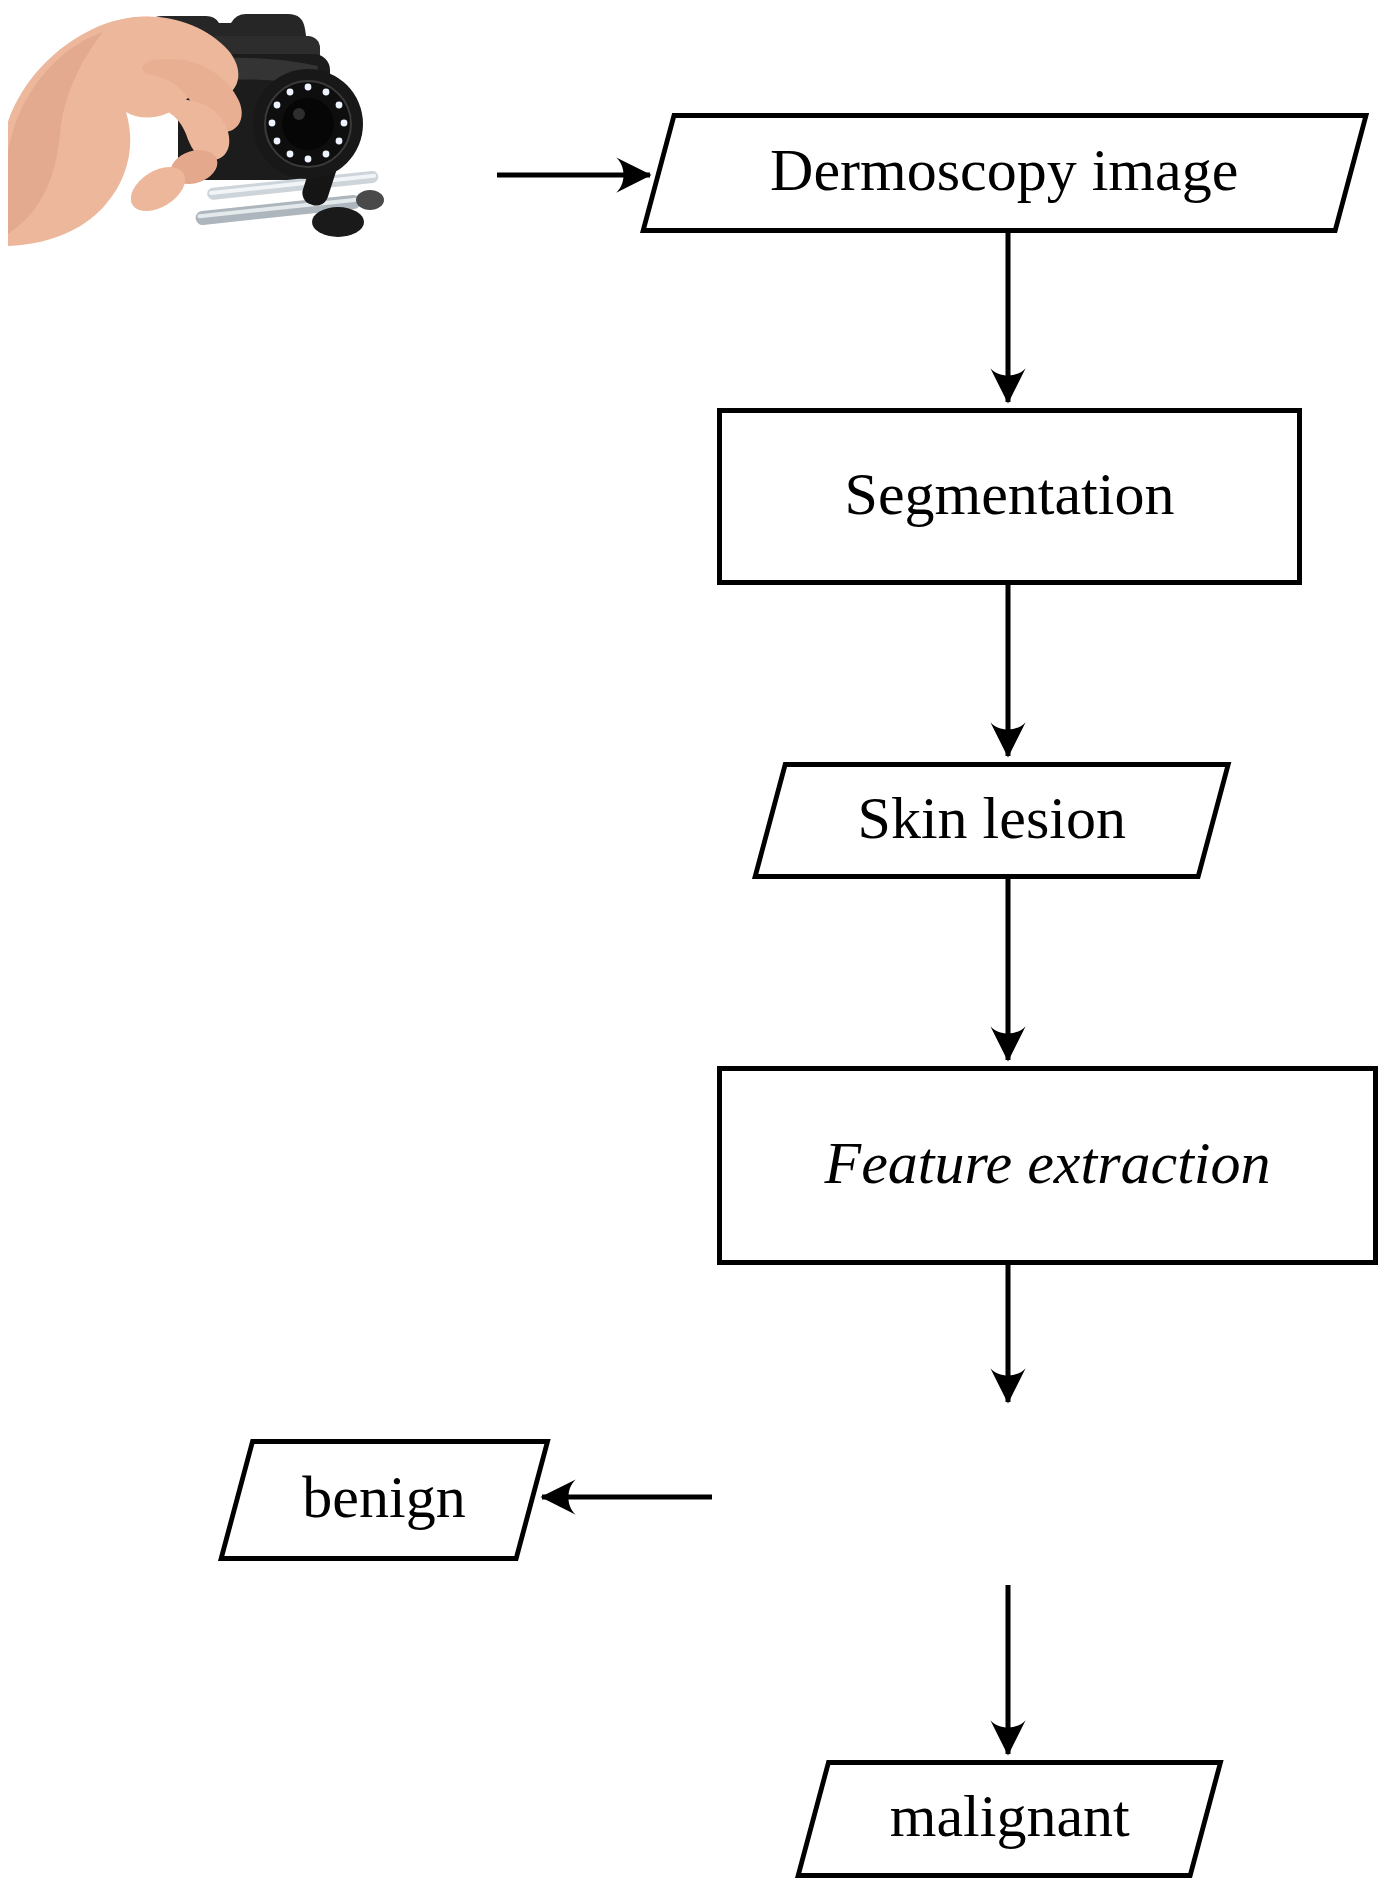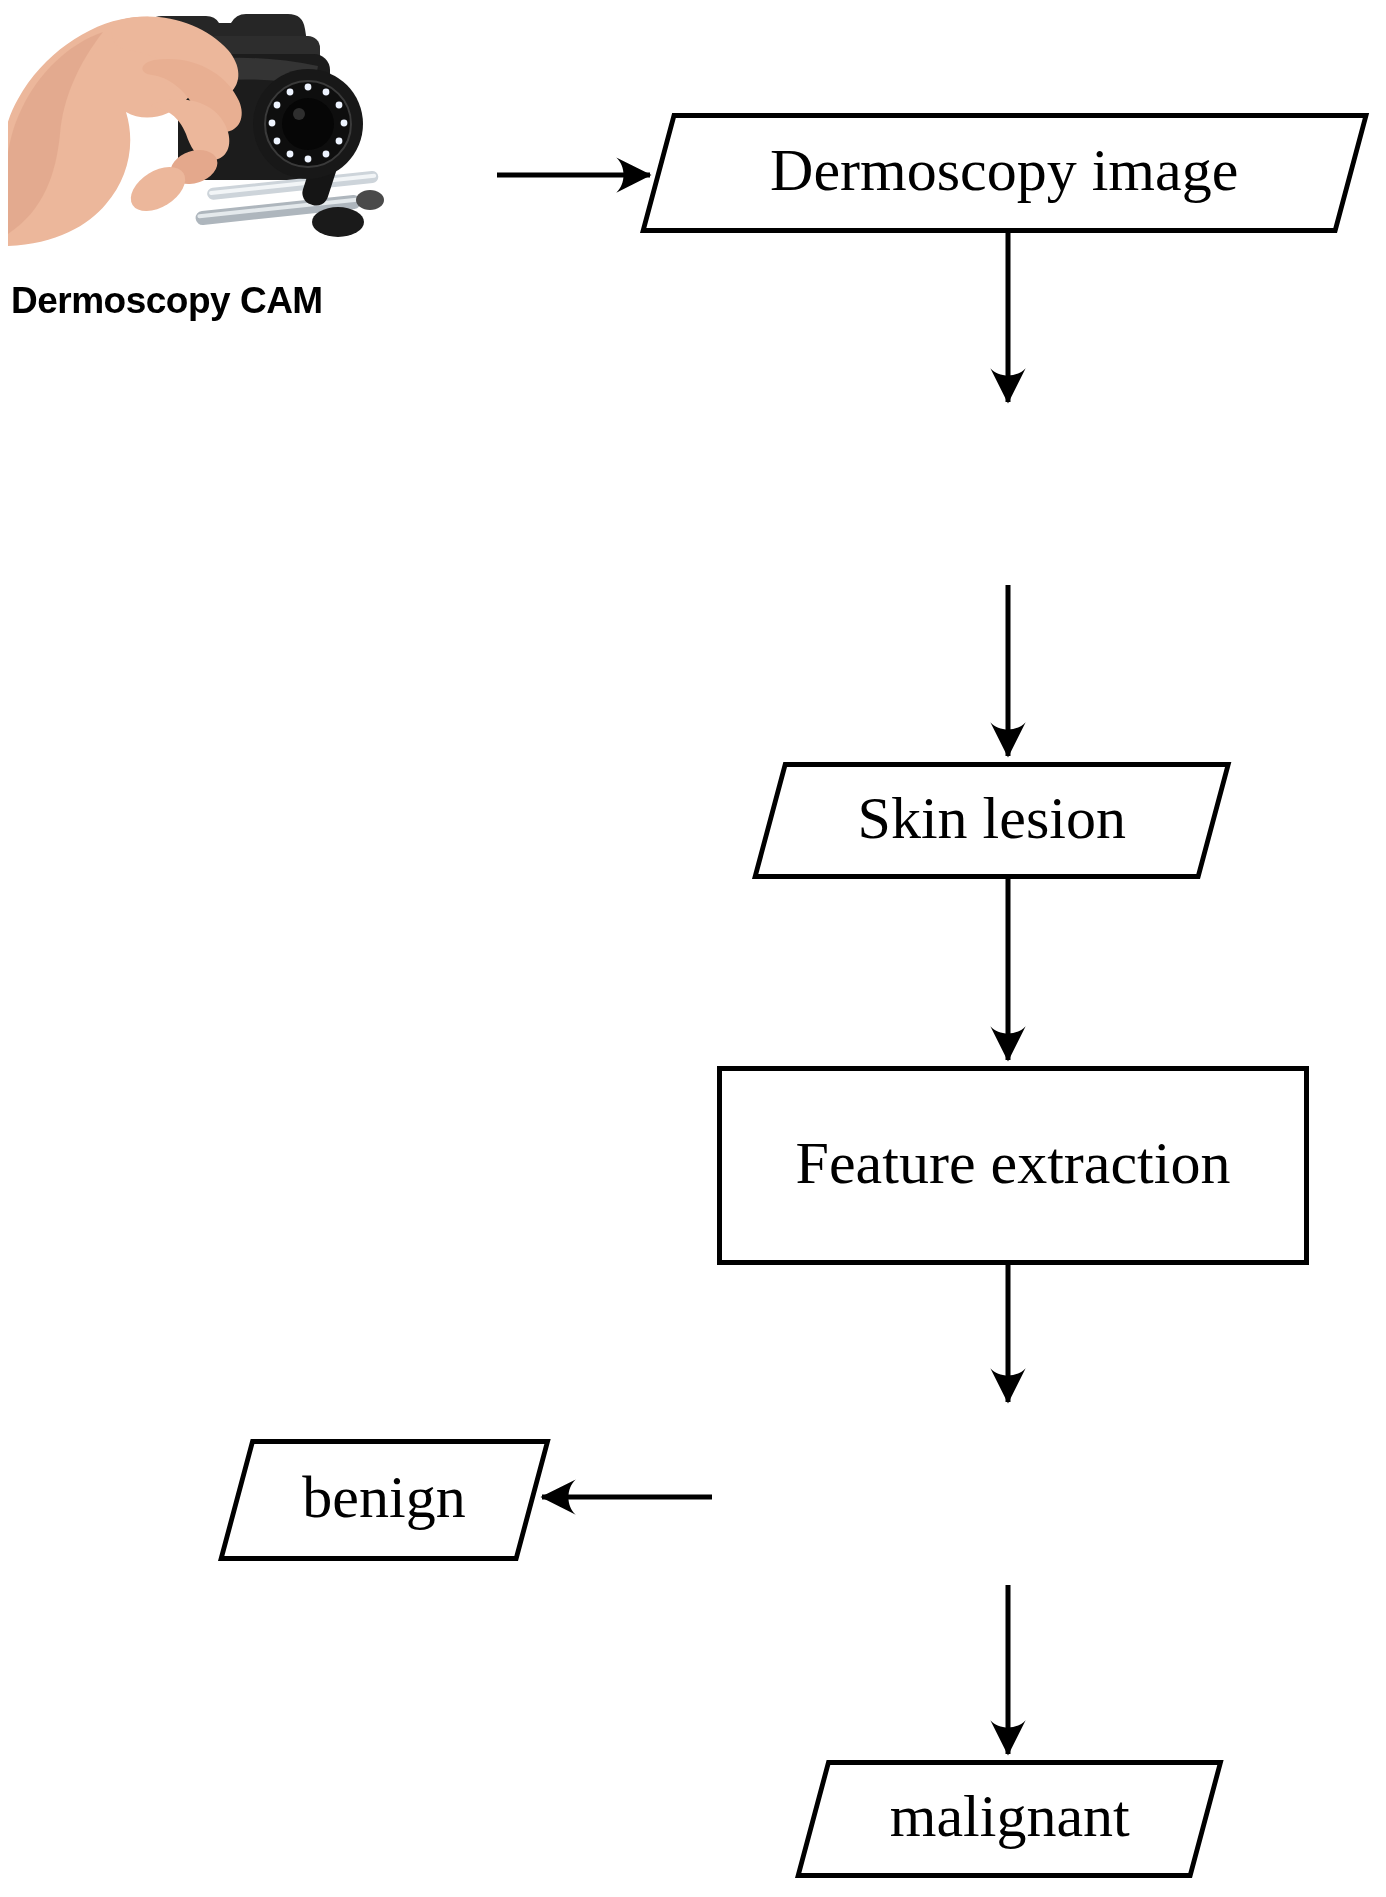--- a/index.html
+++ b/index.html
@@ -97,21 +97,20 @@
                C167,61 141,48 119,46 C102,44 99,22 112,16 Z" fill="#ecb79b"></path>
       <path d="M146,56 C186,50 219,70 231,97 C238,113 231,127 217,128 C204,129 194,119 188,106
                C177,85 160,73 144,71 C130,69 132,59 146,56 Z" fill="#e8af92"></path>
       <path d="M160,96 C192,92 214,107 220,128 C225,146 215,158 200,156 C188,154 182,142 178,130
                C171,112 158,105 148,104 C138,102 146,98 160,96 Z" fill="#ecb79b"></path>
       <ellipse cx="186" cy="163" rx="24" ry="16" transform="rotate(-18 186 163)" fill="#e4a88c"></ellipse>
       <ellipse cx="150" cy="185" rx="30" ry="18" transform="rotate(-32 150 185)" fill="#ecb79b"></ellipse>
     </g>
   </svg>
 
-  <div class="caption" style="left:11px;top:280px;">Dermoscopy CAM</div>
 
   <svg class="arrow-layer" viewBox="0 0 1386 1897">
     <defs>
       <marker id="barb" viewBox="0 0 10 10" refX="9.3" refY="5" markerWidth="7.5" markerHeight="7.5" orient="auto" markerUnits="strokeWidth">
         <path d="M0.3,0.3 L9.7,5 L0.3,9.7 C2.9,7.4 2.9,2.6 0.3,0.3 Z" fill="#000"></path>
       </marker>
     </defs>
     <g stroke="#000" stroke-width="5" fill="none">
       <line x1="497" y1="175" x2="650" y2="175" marker-end="url(#barb)"></line>
       <line x1="1008" y1="233" x2="1008" y2="402" marker-end="url(#barb)"></line>
@@ -120,26 +119,29 @@
       <line x1="1008" y1="1265" x2="1008" y2="1402" marker-end="url(#barb)"></line>
       <line x1="712" y1="1497" x2="542" y2="1497" marker-end="url(#barb)"></line>
       <line x1="1008" y1="1585" x2="1008" y2="1754" marker-end="url(#barb)"></line>
     </g>
   </svg>
 
   <div class="node para" style="left:640px;top:113px;width:697px;height:120px;">
     <span class="label">Dermoscopy image</span>
   </div>
 
+  <div class="node rect" style="left:717px;top:408px;width:585px;height:177px;">
+    <span class="label">Segmentation</span>
+  </div>
 
   <div class="node para" style="left:752px;top:762px;width:448px;height:117px;">
     <span class="label">Skin lesion</span>
   </div>
 
-  <div class="node rect" style="left:717px;top:1066px;width:592px;height:199px;">
+  <div class="node rect" style="left:717px;top:1066px;width:661px;height:199px;font-style:italic;">
     <span class="label">Feature extraction</span>
   </div>
 
 
   <div class="node para" style="left:218px;top:1439px;width:300px;height:122px;">
     <span class="label">benign</span>
   </div>
 
   <div class="node para" style="left:795px;top:1760px;width:397px;height:118px;">
     <span class="label">malignant</span>

